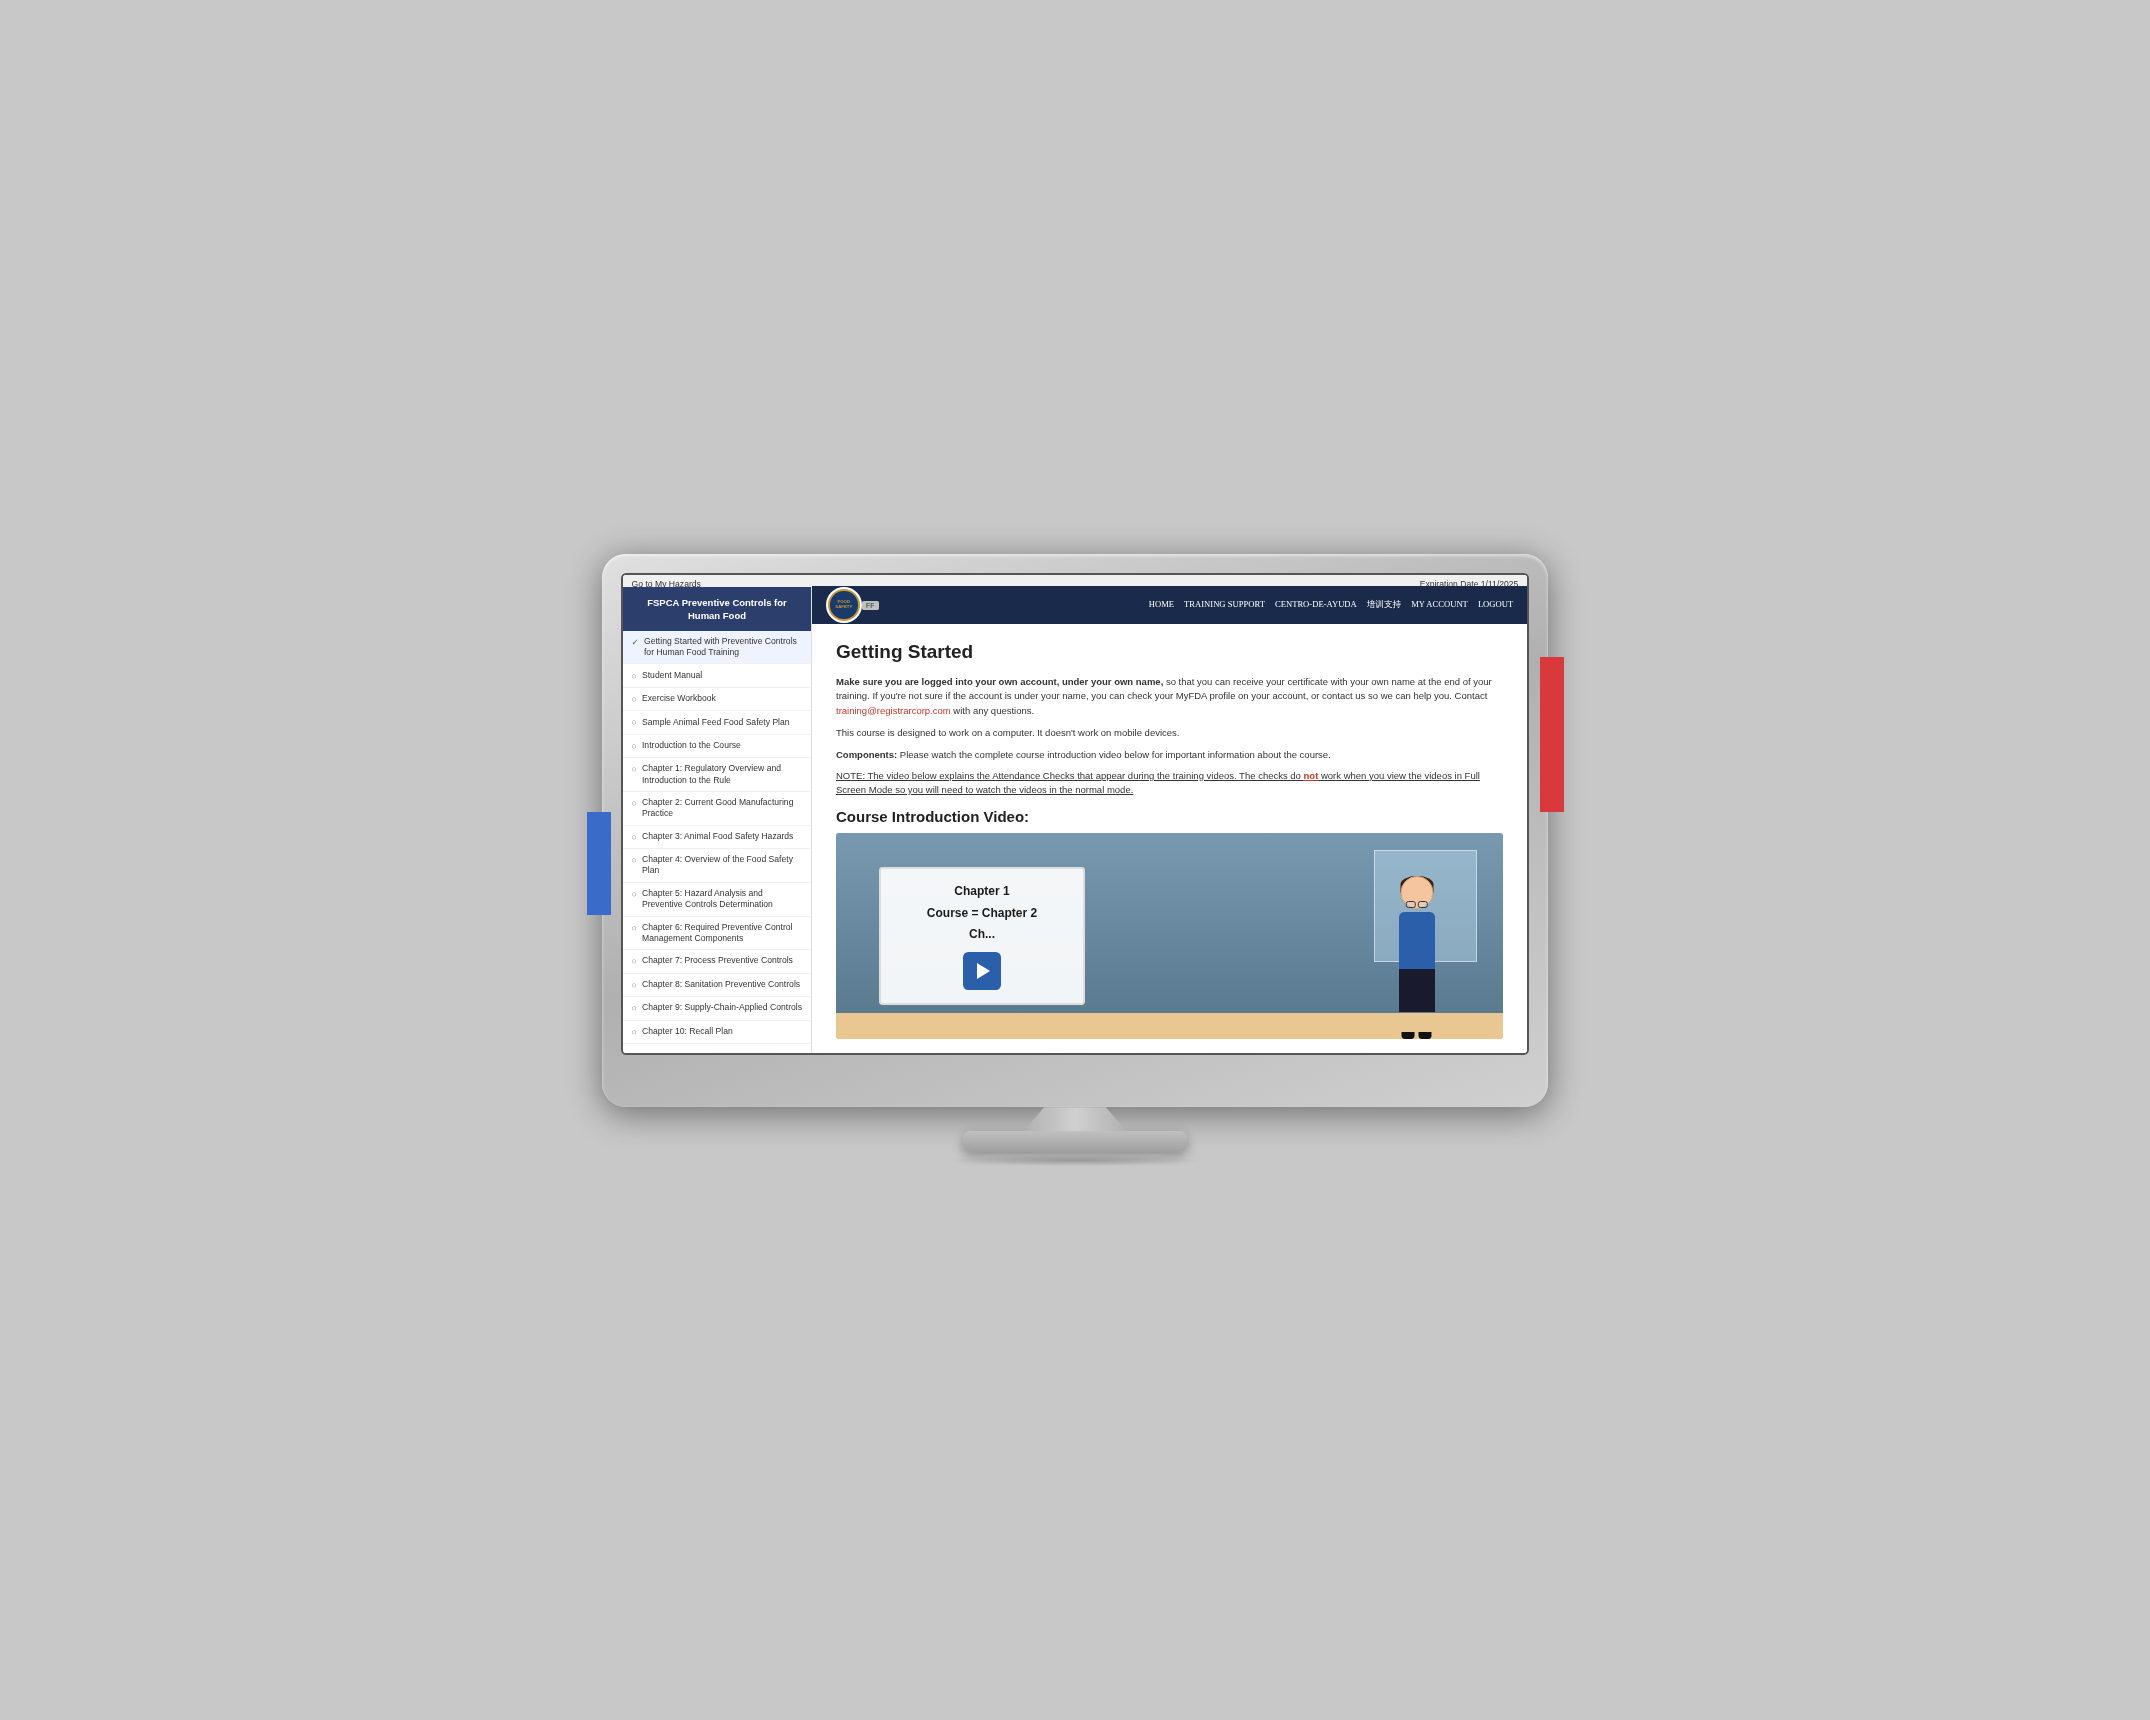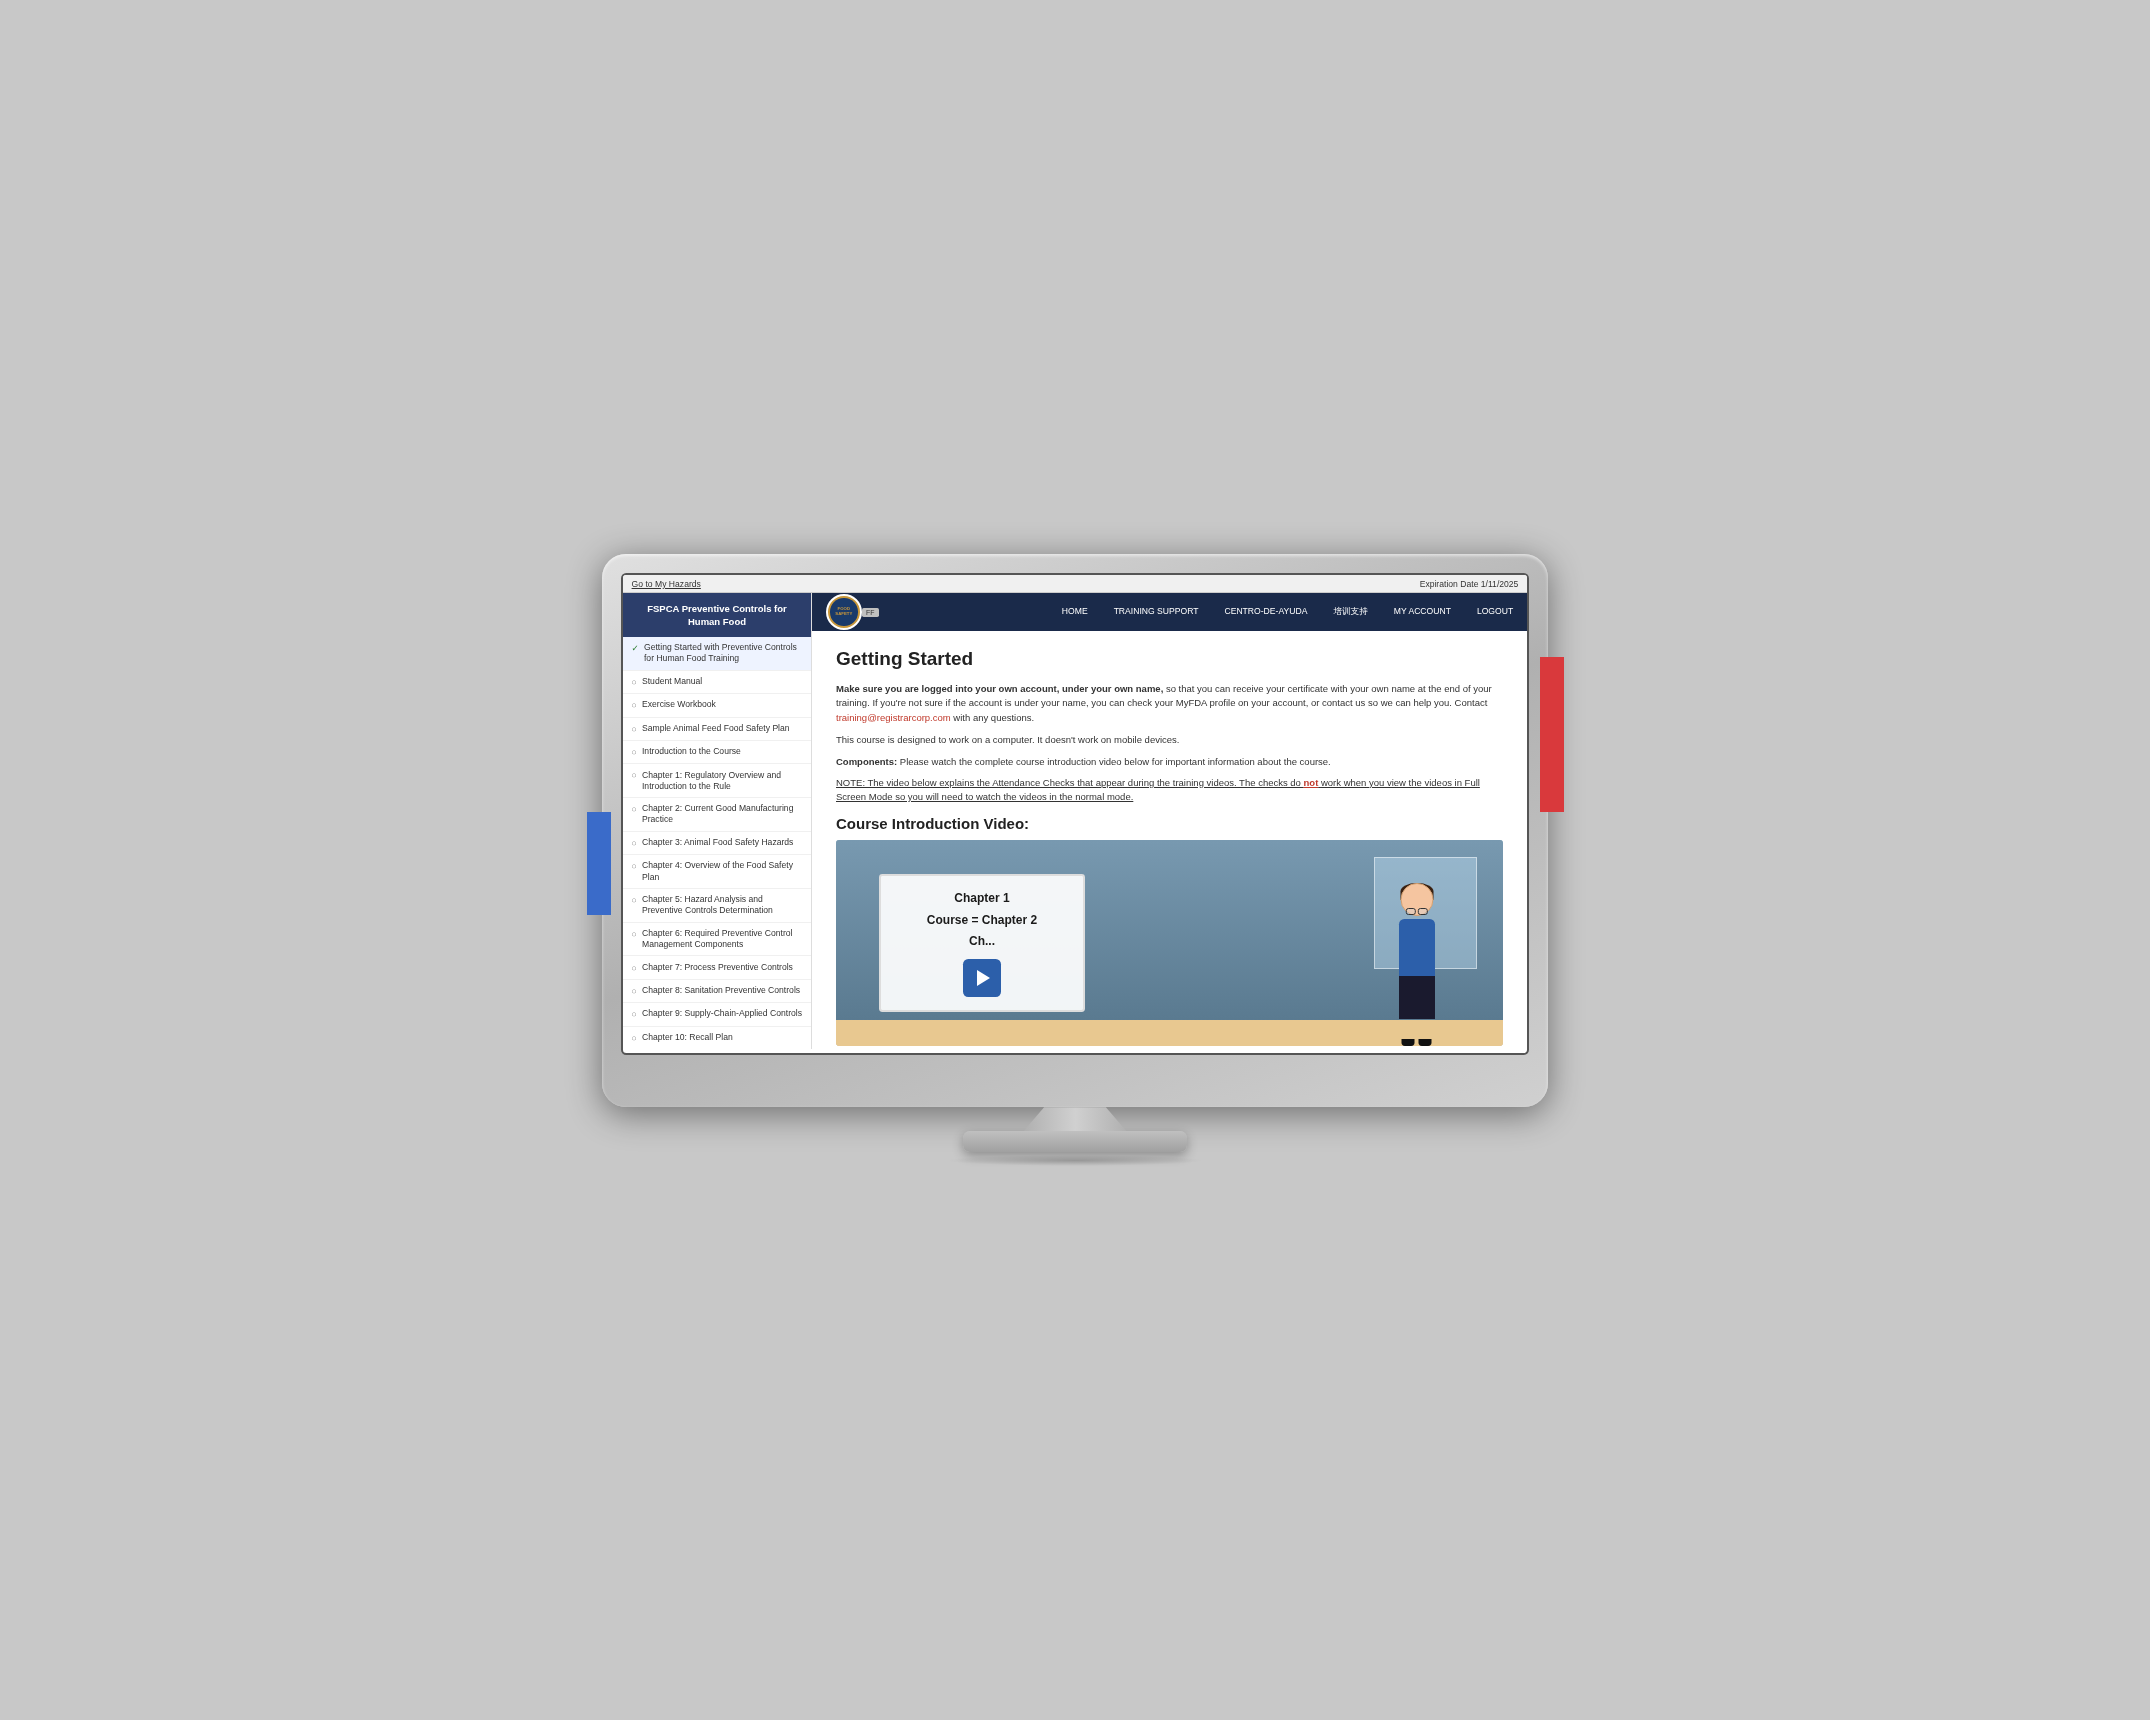--- a/index.html
+++ b/index.html
@@ -68,20 +68,21 @@
       justify-content: space-between;
       align-items: center;
       font-size: 8.6px;
       color: #333;
     }
 
     
     .app-layout {
       display: flex;
       height: 456px;
+      align-items: center;
     }
 
     
     .sidebar {
       width: 189px;
       min-width: 189px;
       background: #fff;
       border-right: 0.9px solid #ddd;
       overflow-y: auto;
       padding: 0;
@@ -170,22 +171,23 @@
       background: #c0c0c0;
       color: #333;
       font-size: 6.9px;
       padding: 0.9px 4.3px;
       border-radius: 1.7px;
       margin-right: 10.3px;
     }
 
     .nav-links {
       display: flex;
-      gap: 26px;
+      gap: 10px;
       margin-left: auto;
+      font-family: Liberation Serif, serif;
     }
 
     .nav-link {
       color: #fff;
       font-size: 8.6px;
       text-decoration: none;
       cursor: pointer;
       white-space: nowrap;
     }
 

